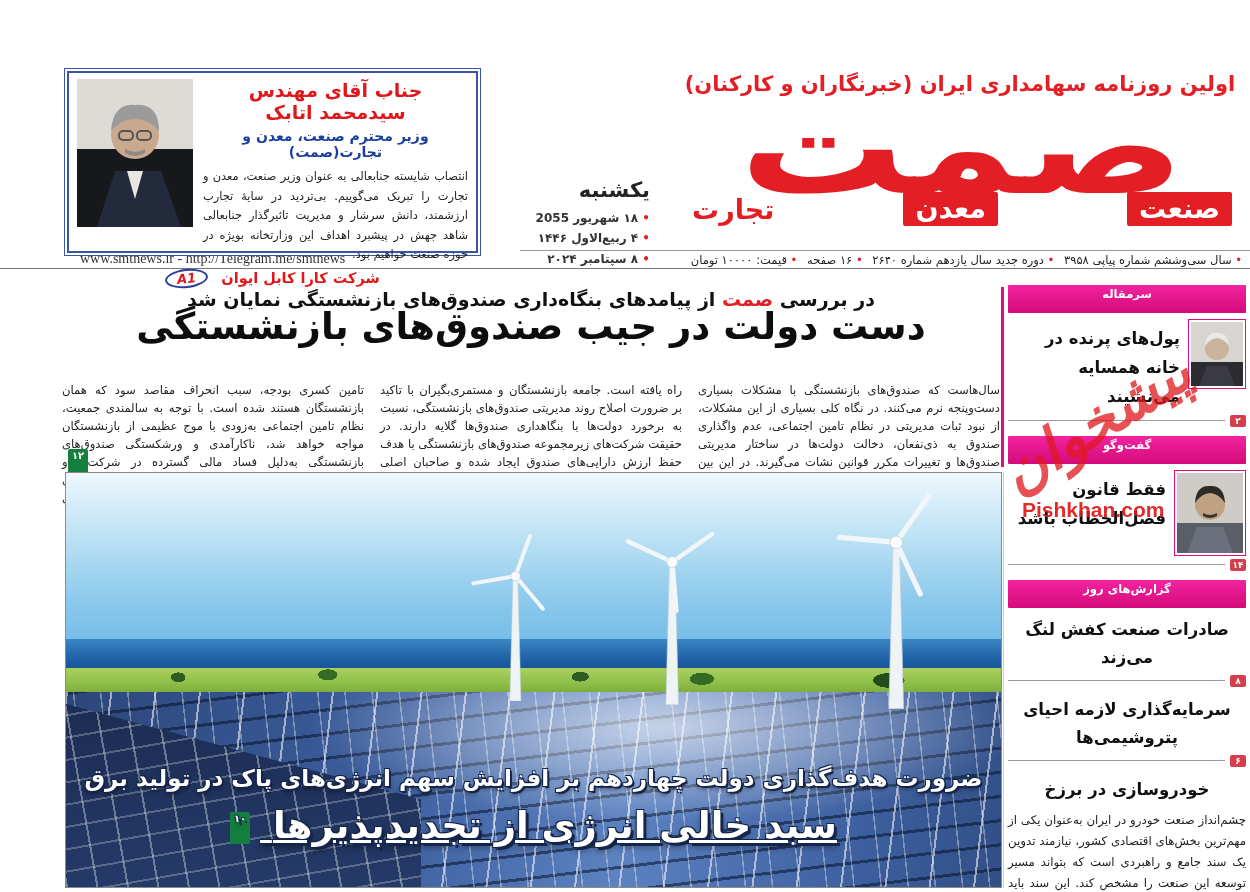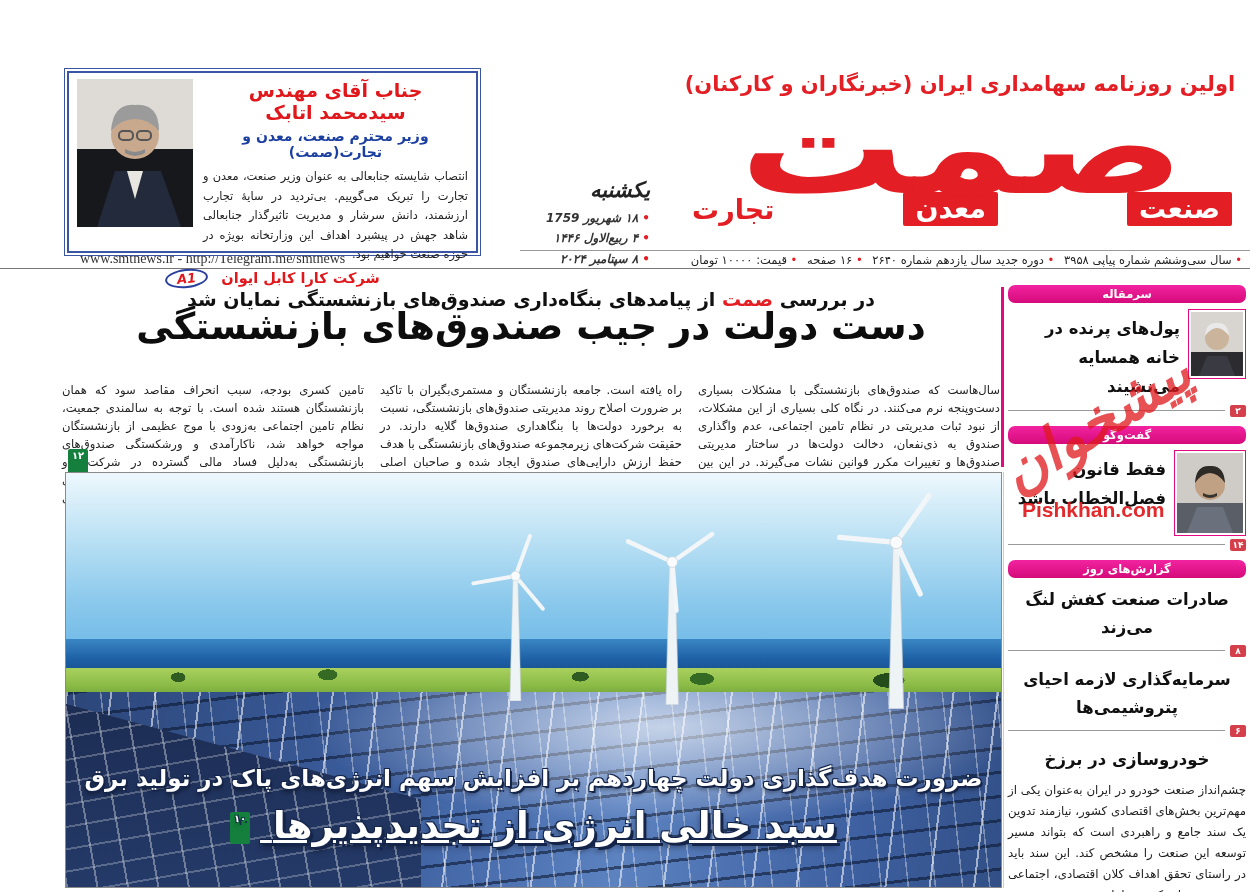--- a/index.html
+++ b/index.html
@@ -10,21 +10,21 @@
   
   .tagline{top:72px;right:10px;width:560px;text-align:center;direction:rtl;
            color:#e31e24;font-weight:bold;font-size:21px;}
   .logo{top:88px;right:4px;width:568px;height:162px;text-align:center;}
   .logo-word{font-size:132px;line-height:118px;font-weight:bold;color:#e31e24;
              letter-spacing:-4px;transform:scaleX(1.25);transform-origin:center;}
   .logo-sub{display:flex;direction:rtl;justify-content:space-between;align-items:center;
             padding:0 14px;margin-top:-14px;font-size:27px;font-weight:bold;}
   .chip{background:#e31e24;color:#fff;padding:0 12px;border-radius:2px;line-height:34px;}
   .plainred{color:#e31e24;}
-  .dateblock{top:178px;right:600px;width:130px;direction:rtl;text-align:right;font-style:italic;}
+  .dateblock{top:178px;right:600px;width:130px;direction:rtl;text-align:right;}
   .weekday{font-size:21px;font-weight:bold;color:#222;margin-bottom:6px;}
   .dateline{font-size:12px;color:#333;line-height:1.7;font-weight:bold;}
   .dateline::before{content:"• ";color:#e31e24;}
   .rule-a{top:250px;left:520px;right:0;border-top:1px solid #9a9a9a;}
   .rule-b{top:268px;left:0;right:0;border-top:1.5px solid #777;}
   .links-line{top:251px;left:80px;font-family:"Liberation Serif",serif;font-size:14px;color:#333;}
   .links-line a{color:#333;text-decoration:none;}
   .issue-line{top:253px;right:8px;direction:rtl;font-size:11.5px;color:#222;}
   .seg{margin-left:6px;}
   .seg::before{content:"• ";color:#e31e24;}
@@ -93,22 +93,22 @@
   .cap1{position:absolute;top:70.5%;left:0;right:0;text-align:center;direction:rtl;
         color:#fff;font-weight:bold;font-size:23px;
         text-shadow:2px 2px 0 #15254a,-1px -1px 0 #15254a,1px -1px 0 #15254a,-1px 1px 0 #15254a,0 3px 4px rgba(0,0,0,.5);}
   .cap2{position:absolute;top:80%;left:0;right:0;text-align:center;direction:rtl;
         color:#fff;font-weight:bold;font-size:37px;
         text-shadow:3px 3px 0 #15254a,-1px -1px 0 #15254a,1px -1px 0 #15254a,-1px 1px 0 #15254a,0 4px 6px rgba(0,0,0,.5);text-decoration:underline;}
   .cap2 .badge{vertical-align:middle;margin-right:10px;}
 
   
   .sidebar{top:285px;left:1008px;width:238px;direction:rtl;}
-  .sb-header{height:18px;background:linear-gradient(#f223a0,#d50b7a);color:#fff;font-size:11.5px;
-             font-weight:bold;text-align:center;line-height:18px;border-radius:7px;margin-bottom:6px;}
+  .sb-header{height:28px;background:linear-gradient(#f223a0,#d50b7a);color:#fff;font-size:11.5px;
+             font-weight:bold;text-align:center;line-height:18px;border-radius:1px;margin-bottom:6px;}
   .sb-item{display:flex;direction:rtl;gap:8px;align-items:flex-start;}
   .sb-photo{flex:0 0 auto;background:#fff;border:1px solid #e5097f;padding:2px;}
   .sb-photo .ph{display:block;background:#cfcdc8;}
   .sb-title{flex:1;font-size:16.5px;font-weight:bold;text-align:right;line-height:1.75;color:#101010;padding-top:6px;}
   .sb-title-c{font-size:16.5px;font-weight:bold;text-align:center;line-height:1.7;color:#101010;margin-top:8px;}
   .sb-foot{display:flex;align-items:center;gap:5px;margin:3px 0 9px;}
   .sb-sep{flex:1;border-top:1px solid #999;}
   .sb-body{font-size:11.8px;line-height:1.78;text-align:justify;color:#1c1c1c;margin-top:6px;}
   .wm-en{top:498px;left:1022px;color:#e0181c;font-weight:bold;font-size:21px;
          font-family:"Liberation Sans",sans-serif;opacity:.92;z-index:9;}
@@ -126,21 +126,21 @@
     <div class="logo-word">صمت</div>
     <div class="logo-sub">
       <span class="chip">صنعت</span>
       <span class="chip">معدن</span>
       <span class="plainred">تجارت</span>
     </div>
   </div>
 
   <div class="abs dateblock">
     <div class="weekday">یکشنبه</div>
-    <div class="dateline">۱۸ شهریور 1759</div>
+    <div class="dateline">۱۸ شهریور 2055</div>
     <div class="dateline">۴ ربیع‌الاول ۱۴۴۶</div>
     <div class="dateline">۸ سپتامبر ۲۰۲۴</div>
   </div>
 
   <div class="abs rule-a"></div>
   <div class="abs rule-b"></div>
 
   <div class="abs links-line">
     <a href="#">www.smtnews.ir</a>
     <span>-</span>

